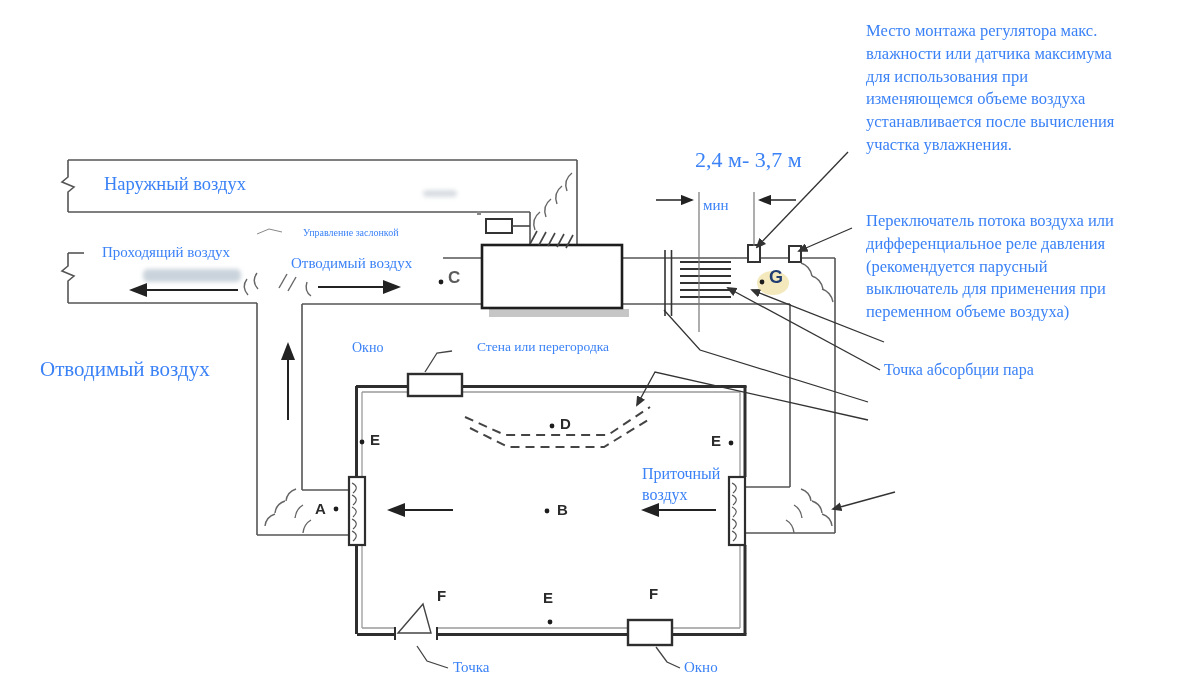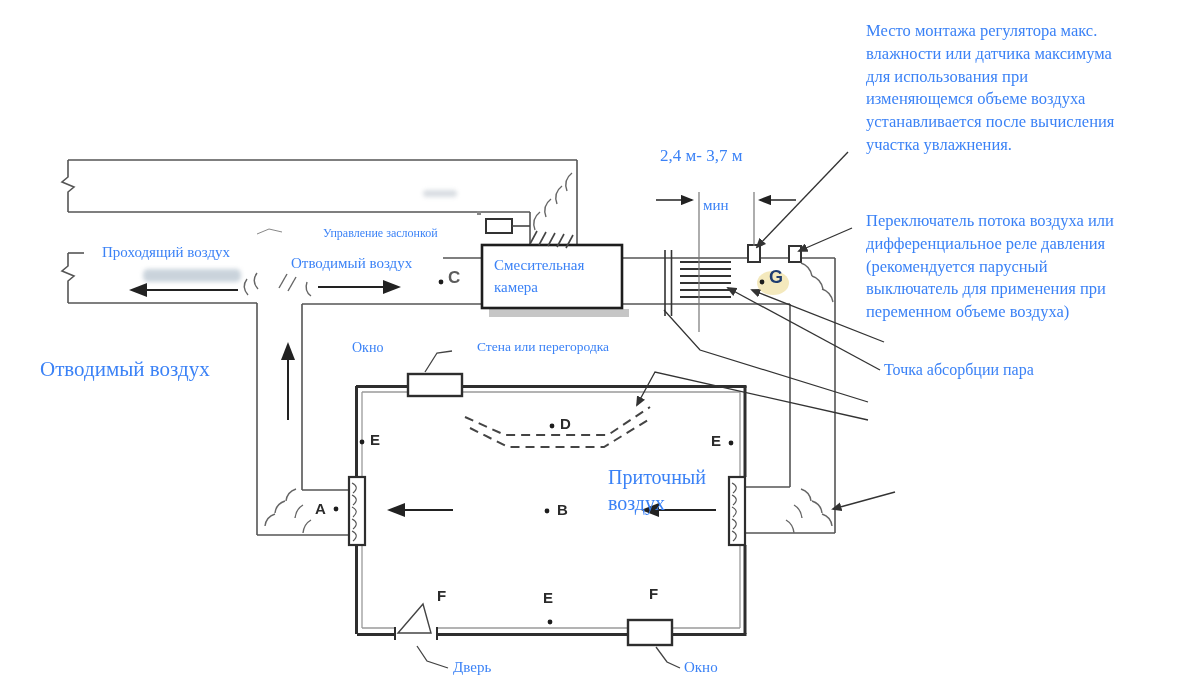--- a/index.html
+++ b/index.html
@@ -207,33 +207,32 @@
     <circle cx="362" cy="442" r="2.4"></circle>
     <circle cx="731" cy="443" r="2.4"></circle>
     <circle cx="550" cy="622" r="2.4"></circle>
     <circle cx="336" cy="509" r="2.4"></circle>
   </g>
 </svg>
 
 <div class="smudge sm1"></div>
 <div class="smudge sm2"></div>
 
+<div class="lbl" style="left:104px;top:172px;font-size:18.5px;">Наружный воздух</div>
 <div class="lbl" style="left:102px;top:243px;font-size:15px;">Проходящий воздух</div>
-<div class="lbl" style="left:303px;top:226px;font-size:12px;margin-left:20px;">Управление заслонкой</div>
+<div class="lbl" style="left:303px;top:226px;font-size:10px;">Управление заслонкой</div>
 <div class="lbl" style="left:291px;top:254px;font-size:15px;">Отводимый воздух</div>
 <div class="lbl" style="left:40px;top:356px;font-size:21px;">Отводимый воздух</div>
-<div class="lbl" style="left:494px;top:255px;width:120px;font-size:15px;line-height:1.45;">Смесительная
-камера</div>
-<div class="lbl" style="left:660px;top:145px;font-size:17px;">2,4 м- 3,7 м</div>
+<div class="lbl" style="left:695px;top:145px;font-size:22px;">2,4 м- 3,7 м</div>
 <div class="lbl" style="left:703px;top:196px;font-size:15px;">мин</div>
 <div class="lbl" style="left:352px;top:339px;font-size:14px;">Окно</div>
 <div class="lbl" style="left:477px;top:338px;font-size:13.5px;">Стена или перегородка</div>
-<div class="lbl" style="left:608px;top:464px;width:110px;font-size:20px;line-height:1.3;">Приточный
+<div class="lbl" style="left:642px;top:464px;width:110px;font-size:16px;line-height:1.3;">Приточный
 воздух</div>
-<div class="lbl" style="left:453px;top:658px;font-size:15px;">Дверь</div>
+<div class="lbl" style="left:453px;top:658px;font-size:15px;">Точка</div>
 <div class="lbl" style="left:684px;top:658px;font-size:15px;">Окно</div>
 
 <div class="lbl" style="left:866px;top:20px;font-size:16.5px;line-height:1.38;">Место монтажа регулятора макс.
 влажности или датчика максимума
 для использования при
 изменяющемся объеме воздуха
 устанавливается после вычисления
 участка увлажнения.</div>
 <div class="lbl" style="left:866px;top:210px;font-size:16.5px;line-height:1.38;">Переключатель потока воздуха или
 дифференциальное реле давления

